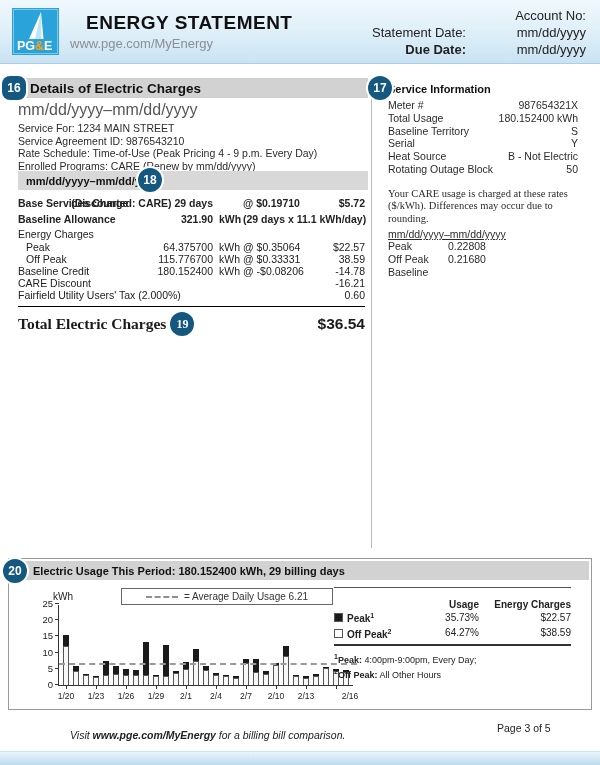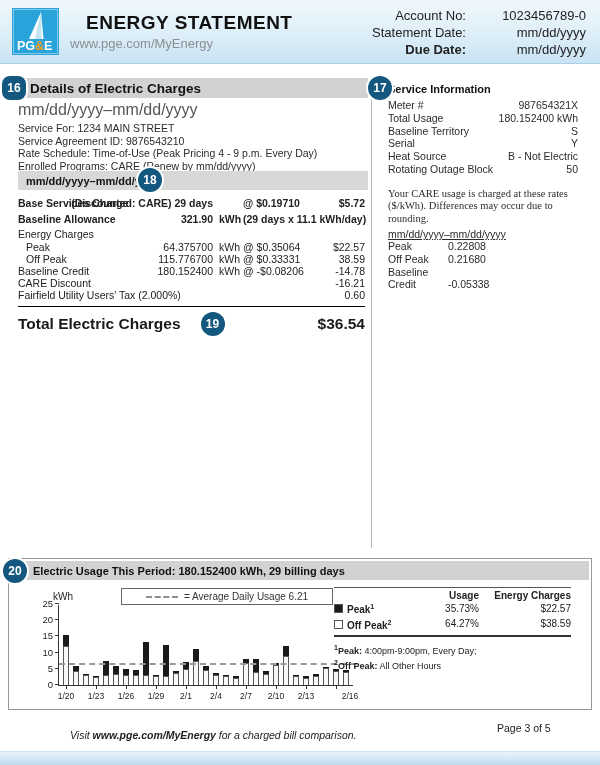--- a/index.html
+++ b/index.html
@@ -39,21 +39,21 @@
   .charge-row.sp { margin-bottom:3.5px;font-weight:bold; }
   .cd { position:absolute; left:0; white-space:nowrap; }
   .cd.indent { left:8px; }
   .cq { position:absolute; right:152px; white-space:nowrap; }
   .cu { position:absolute; left:201px; }
   .cr { position:absolute; left:225px; white-space:nowrap; }
   .ca { position:absolute; right:0; }
 
   .total-row { position:absolute; left:18px; top:306px; width:347px;
     border-top:1.5px solid #000; padding-top:5px; display:flex; justify-content:space-between; align-items:center; }
-  .total-left { display:flex; align-items:center; gap:20px; font-size:15.5px; font-weight:bold; }
+  .total-left { display:flex; align-items:center; gap:4px; font-size:15.5px; font-weight:bold;font-family:Liberation Serif, serif; }
   .total-amt { font-size:15.5px; font-weight:bold; }
   .inline-circle { width:24px; height:24px; border-radius:50%; background:#15587f; color:#fff;
     font-size:12px; font-weight:bold; display:flex; align-items:center; justify-content:center; }
 
   
   .v-divider { position:absolute; left:371px; top:78px; height:470px; width:1px; background:#b9b9b9; }
 
   
   .svc-col { position:absolute; left:388px; top:83px; width:190px; font-size:10.5px; color:#2b2b2b; }
   .svc-title { font-weight:bold; font-size:11px; margin-bottom:4px; color:#111; }
@@ -77,21 +77,21 @@
   .ytick-label { position:absolute; width:24px; text-align:right; font-size:9.5px; color:#222; left:-30px; }
   .ytick-mark { position:absolute; width:4px; height:1px; background:#333; left:-4px; }
   .bar { position:absolute; bottom:0; width:6px; display:flex; flex-direction:column; justify-content:flex-end; }
   .seg-peak { background:#1a1a1a; }
   .seg-off { background:#f7f7f7; border:1px solid #555; border-bottom:none; }
   .avg-line { position:absolute; left:0; right:-4px; border-top:2px dashed #9a9a9a; }
   .xtick-mark { position:absolute; top:81px; width:1px; height:3px; background:#333; }
   .xtick-label { position:absolute; top:86px; width:30px; text-align:center; font-size:8.5px; color:#222; }
 
   .legend { position:absolute; left:325px; top:28px; width:237px; font-size:10px; color:#222; }
-  .legend-head { display:flex; border-top:1px solid #555; padding-top:2px; font-weight:bold; }
+  .legend-head { display:flex; border-top:1px solid #555; padding-top:11px; font-weight:bold; }
   .lg-name { flex:1; display:flex; align-items:center; gap:4px; }
   .lg-usage { width:60px; text-align:right; }
   .lg-chg { width:92px; text-align:right; }
   .legend-row { display:flex; line-height:12.5px; align-items:center; }
   .legend-bottom { border-top:2px solid #333; margin-top:2px; }
   .swatch { width:9px; height:9px; border:1px solid #555; display:inline-block; }
   .lg-label { font-weight:bold; }
   sup { font-size:7px; }
   .footnotes { margin-top:5px; font-size:9px; line-height:11px; color:#222; }
 
@@ -112,21 +112,20 @@
       <rect x="1.5" y="1.5" width="44" height="44" fill="none" stroke="#7fc9e8" stroke-width="1"></rect>
       <polygon points="29,4 31.5,31 17,31" fill="#ffffff"></polygon>
       <polygon points="29,4 29.5,31 23,31" fill="#bfe4f2"></polygon>
       <text x="5" y="42" font-size="12.5" font-weight="bold" fill="#ffffff" font-family="Liberation Sans, sans-serif">PG<tspan fill="#f9a11b">&amp;</tspan>E</text>
     </svg>
     <div class="brand-title">ENERGY STATEMENT</div>
     <div class="brand-url">www.pge.com/MyEnergy</div>
     <div class="acct-table">
       <div class="acct-row">
         <span class="acct-label">Account No:</span>
-        <span class="acct-value">1023456789-0</span>
       </div>
       <div class="acct-row">
         <span class="acct-label">Statement Date:</span>
         <span class="acct-value">mm/dd/yyyy</span>
       </div>
       <div class="acct-row">
         <span class="acct-label bold">Due Date:</span>
         <span class="acct-value">mm/dd/yyyy</span>
       </div>
     </div>
@@ -249,24 +248,20 @@
           <span class="rate-label">Peak</span>
           <span>0.22808</span>
         </div>
         <div class="rate-row">
           <span class="rate-label">Off Peak</span>
           <span>0.21680</span>
         </div>
         <div class="rate-row">
           <span class="rate-label">Baseline</span>
           <span></span>
-        </div>
-        <div class="rate-row">
-          <span class="rate-label">Credit</span>
-          <span>-0.05338</span>
         </div>
       </div>
   </div>
 
   <div class="usage-box">
     <div class="usage-band">Electric Usage This Period: 180.152400 kWh, 29 billing days</div>
     <div class="kwh-label">kWh</div>
     <div class="avg-box">
       <span class="dash-sample"></span>
       <span>=  Average Daily Usage 6.21</span>
@@ -448,18 +443,18 @@
         </div>
       <div class="legend-bottom"></div>
       <div class="footnotes" id="legend-footnotes">
           <div><span class="bold"><sup>1</sup>Peak:</span> 4:00pm-9:00pm, Every Day;</div>
           <div><span class="bold"><sup>2</sup>Off Peak:</span> All Other Hours</div>
         </div>
     </div>
   </div>
 
   <div class="footer-note">
-    <span>Visit </span><span class="bold">www.pge.com/MyEnergy</span><span> for a charged bill comparison.</span>
+    <span>Visit </span><span class="bold">www.pge.com/MyEnergy</span><span> for a billing bill comparison.</span>
   </div>
   <div class="footer-page">Page 3 of 5</div>
   <div class="bottom-band"></div>
 
 </div>
 
 </body></html>

